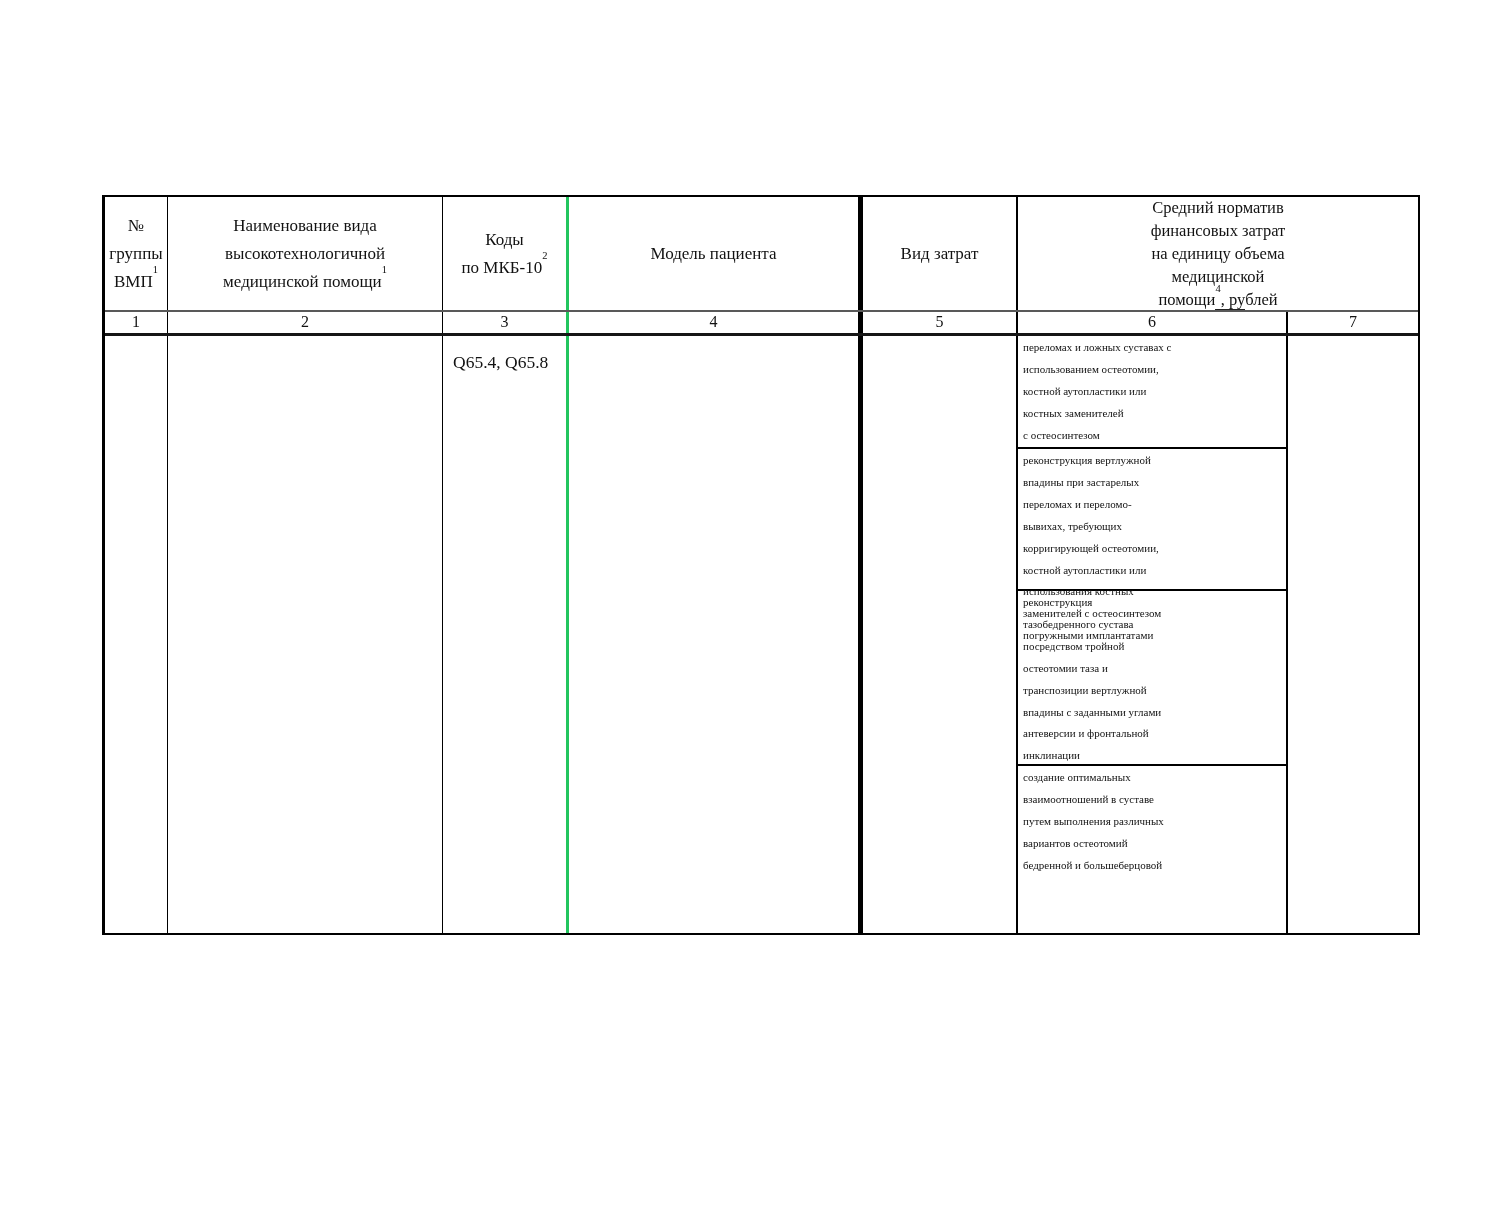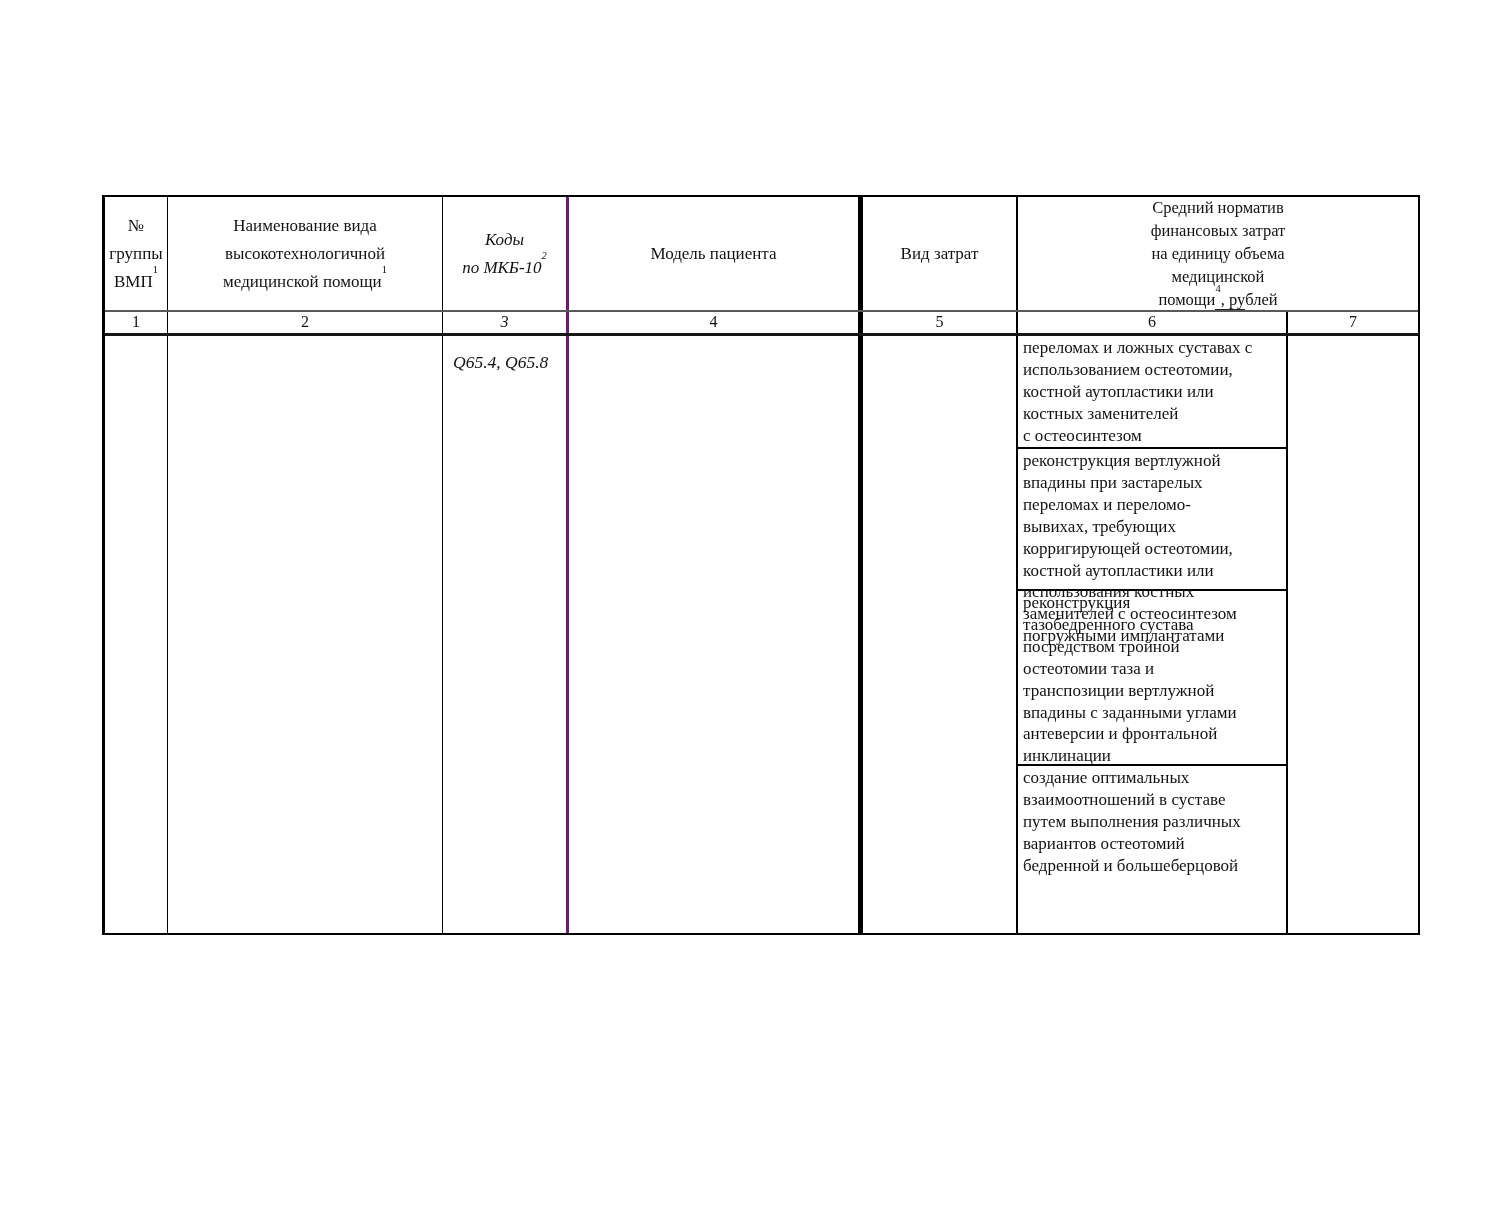--- a/index.html
+++ b/index.html
@@ -14,39 +14,39 @@
     display:flex;flex-direction:column;background:#fff;
   }
   .row{display:flex;box-sizing:border-box;width:100%;}
   .header-row{height:115px;border-bottom:2px solid #595959;}
   .nums-row{height:24px;border-bottom:3px solid #161616;}
   .body-row{flex:1;min-height:0;}
   .cell{box-sizing:border-box;overflow:hidden;}
   
   .c1{width:63px;border-right:1px solid #000;}
   .c2{width:275px;border-right:1px solid #000;}
-  .c3{width:126px;border-right:3px solid #701a75;font-style:italic;}
+  .c3{width:126px;border-right:3px solid #22c55e;}
   .c4{width:294px;border-right:5px solid #000000;}
   .c5{width:155px;border-right:2px solid #000;}
   .c6{width:270px;border-right:2px solid #000;}
   .c7{flex:1;}
   
   .hcell{display:flex;align-items:center;justify-content:center;text-align:center;
          font-size:17px;line-height:28px;}
   .hcell.tight{line-height:23px;font-size:16.5px;padding:0 2px;text-align:center;}
   .prelines{white-space:pre-line;}
   sup.fnote{font-size:10.5px;position:relative;top:-7px;line-height:0;}
   .u{border-bottom:1.5px solid #222;font-family:Liberation Serif, serif;}
   
   .ncell{text-align:center;font-size:16px;line-height:20px;padding-top:0px;}
   
   .bcell{font-size:17.5px;}
   .codes{padding:15px 4px 0 10px;line-height:22px;}
   .methods{display:flex;flex-direction:column;padding:0;}
-  .mblock{box-sizing:border-box;padding:1px 3px 0 5px;font-size:17px;
+  .mblock{box-sizing:border-box;padding:1px 3px 0 5px;font-size:11px;
           line-height:21.9px;border-bottom:2px solid #000;}
   .mblock.b1{height:113px;}
   .mblock.b2{height:142px;}
   .mblock.b3{height:175px;}
   .mblock.b4{flex:1;border-bottom:none;border-radius:13px;}
 </style>
 </head>
 <body>
 
 <div class="page">

